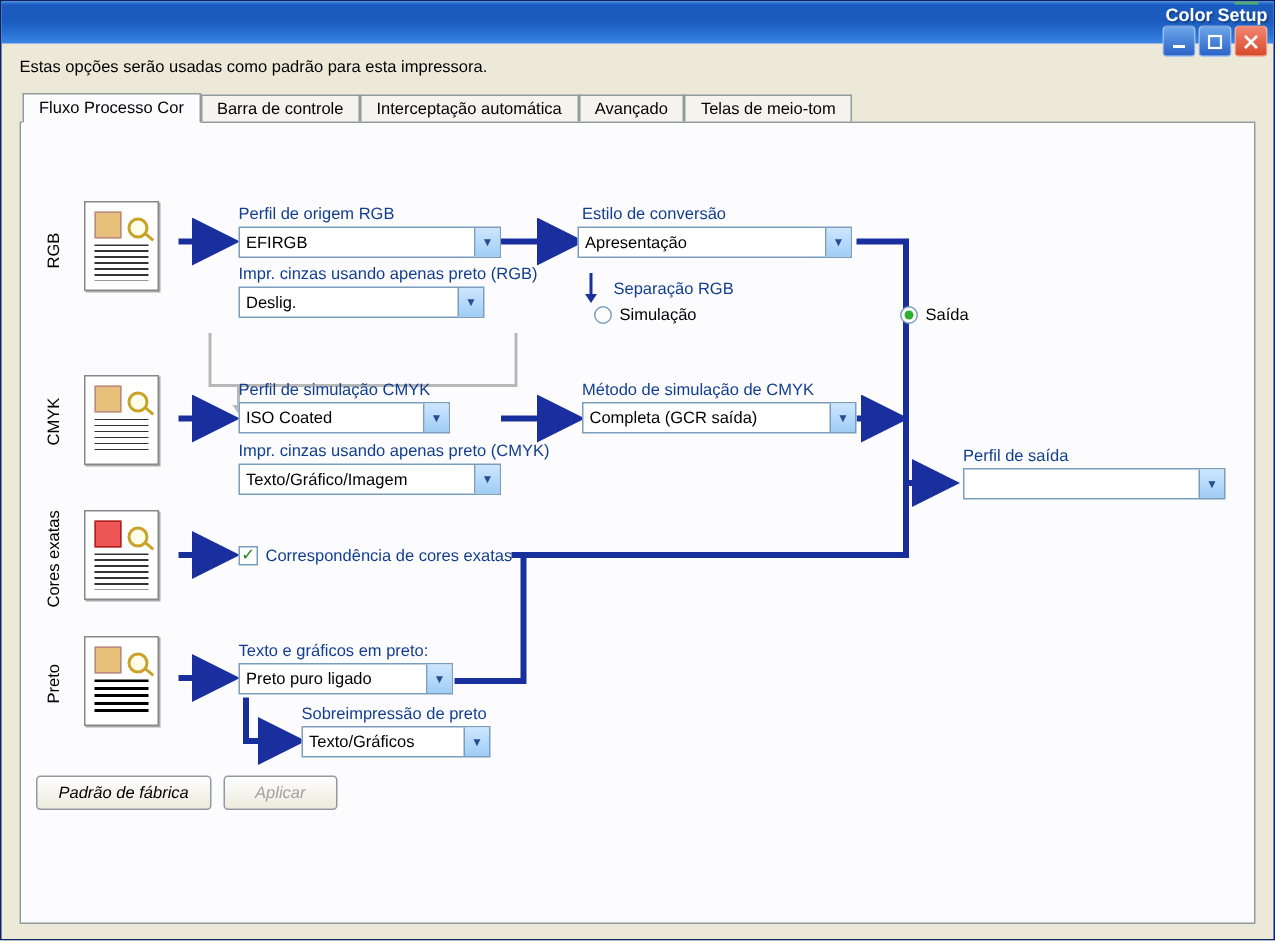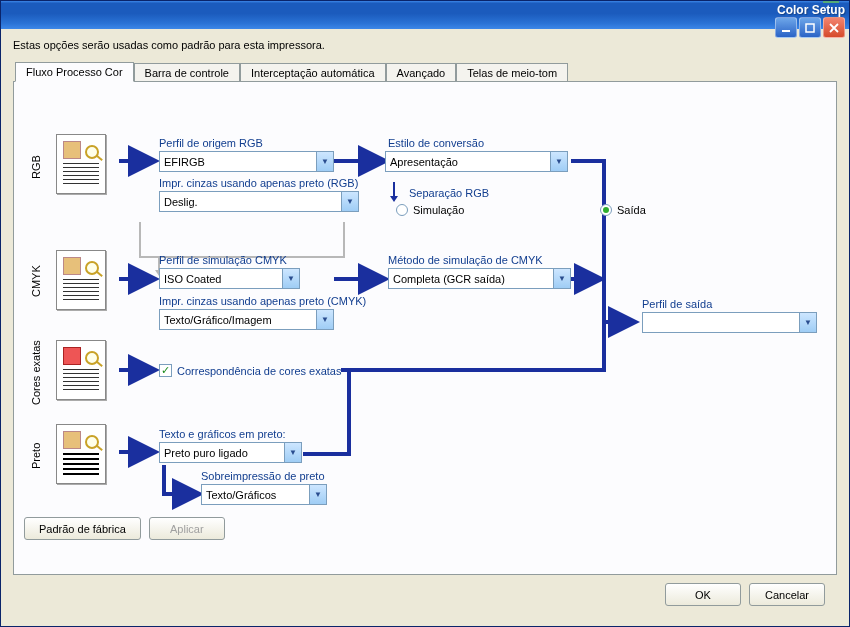--- a/index.html
+++ b/index.html
@@ -182,20 +182,21 @@
 
   .btn {
     height: 23px;
     padding: 0 14px;
     background: linear-gradient(#fff,#eceadb);
     border: 1px solid #919b9c;
     border-radius: 3px;
     font-size: 11px;
     display: inline-flex; align-items: center; justify-content: center;
     min-width: 76px;
+    font-style: italic;
   }
   .btn.disabled { color: #a0a0a0; text-align: center; }
   .bottom-left {
     position: absolute;
     left: 10px; bottom: 12px;
     display: flex; gap: 8px;
   }
   .bottom-btns {
     display: flex; justify-content: flex-end; gap: 8px;
     padding: 8px 12px 10px 12px;
@@ -302,21 +303,21 @@
             <div class="ddbtn">▼</div>
           </div>
 
           <div class="fieldlabel" style="left:374px; top:55px;">Estilo de conversão</div>
           <div class="dropdown" style="left:371px; top:69px; width:183px;">
             <span>Apresentação</span>
             <div class="ddbtn">▼</div>
           </div>
 
           <div class="fieldlabel" style="left:145px; top:95px;">Impr. cinzas usando apenas preto (RGB)</div>
-          <div class="dropdown" style="left:145px; top:109px; width:200px;">
+          <div class="dropdown" style="left:145px; top:109px; width:164px;">
             <span>Deslig.</span>
             <div class="ddbtn">▼</div>
           </div>
 
           <div class="fieldlabel" style="left:395px; top:105px;">Separação RGB</div>
           <div class="radio-o" style="left:382px; top:122px;">
             <div class="r"></div>
               <span>Simulação</span>
           </div>
           <div class="radio-o" style="left:586px; top:122px;">
@@ -381,18 +382,14 @@
           </div>
         </div>
 
         <div class="bottom-left">
           <div class="btn">Padrão de fábrica</div>
           <div class="btn disabled">Aplicar</div>
         </div>
       </div>
     </div>
 
-    <div class="bottom-btns">
-      <div class="btn">OK</div>
-      <div class="btn">Cancelar</div>
-    </div>
   </div>
 </div>
 
 </body></html>

